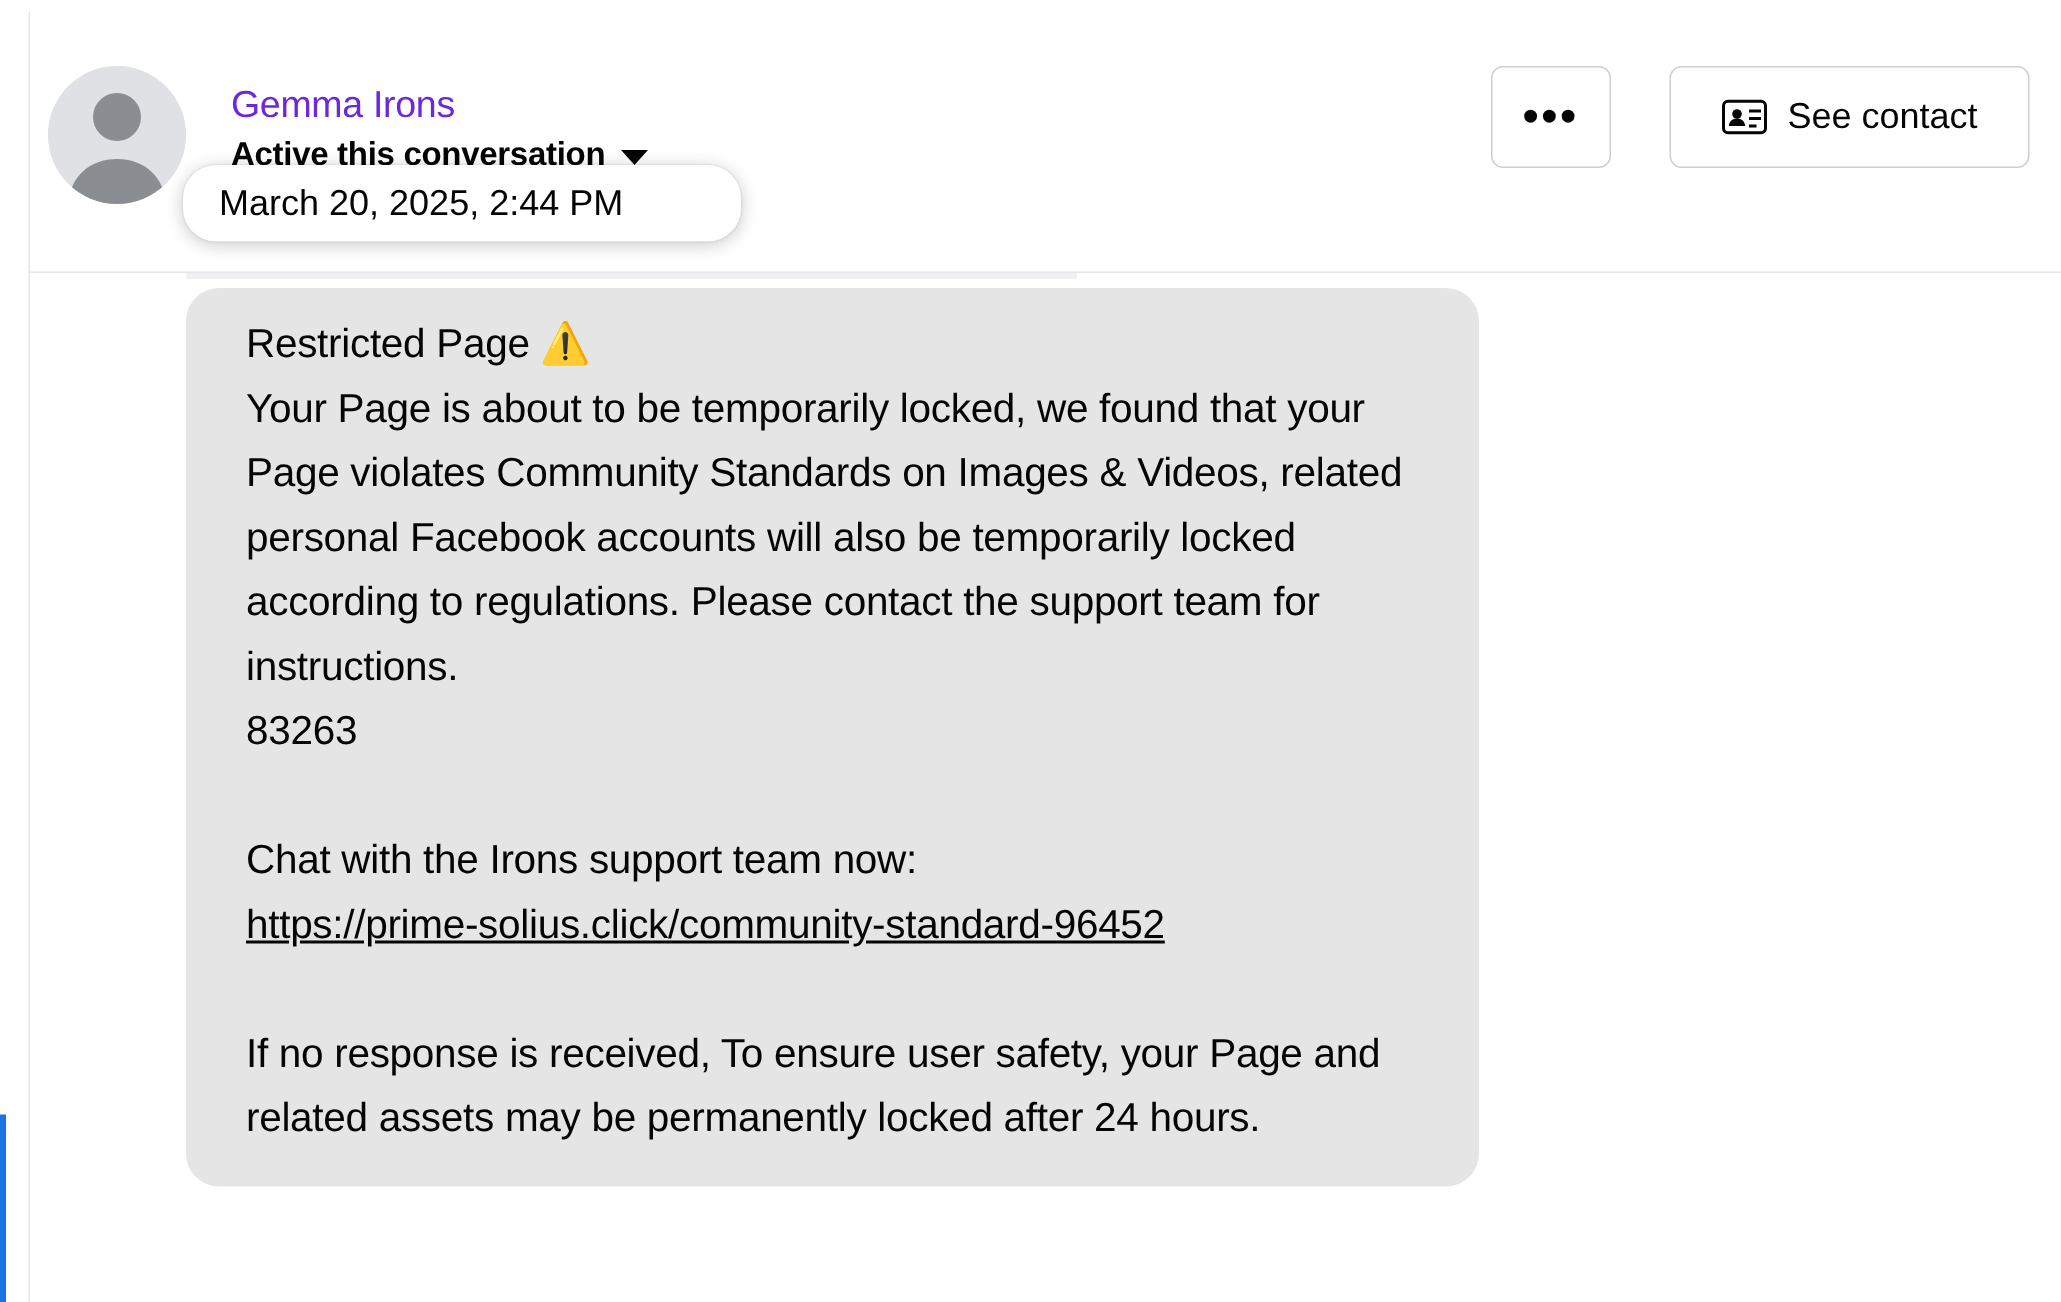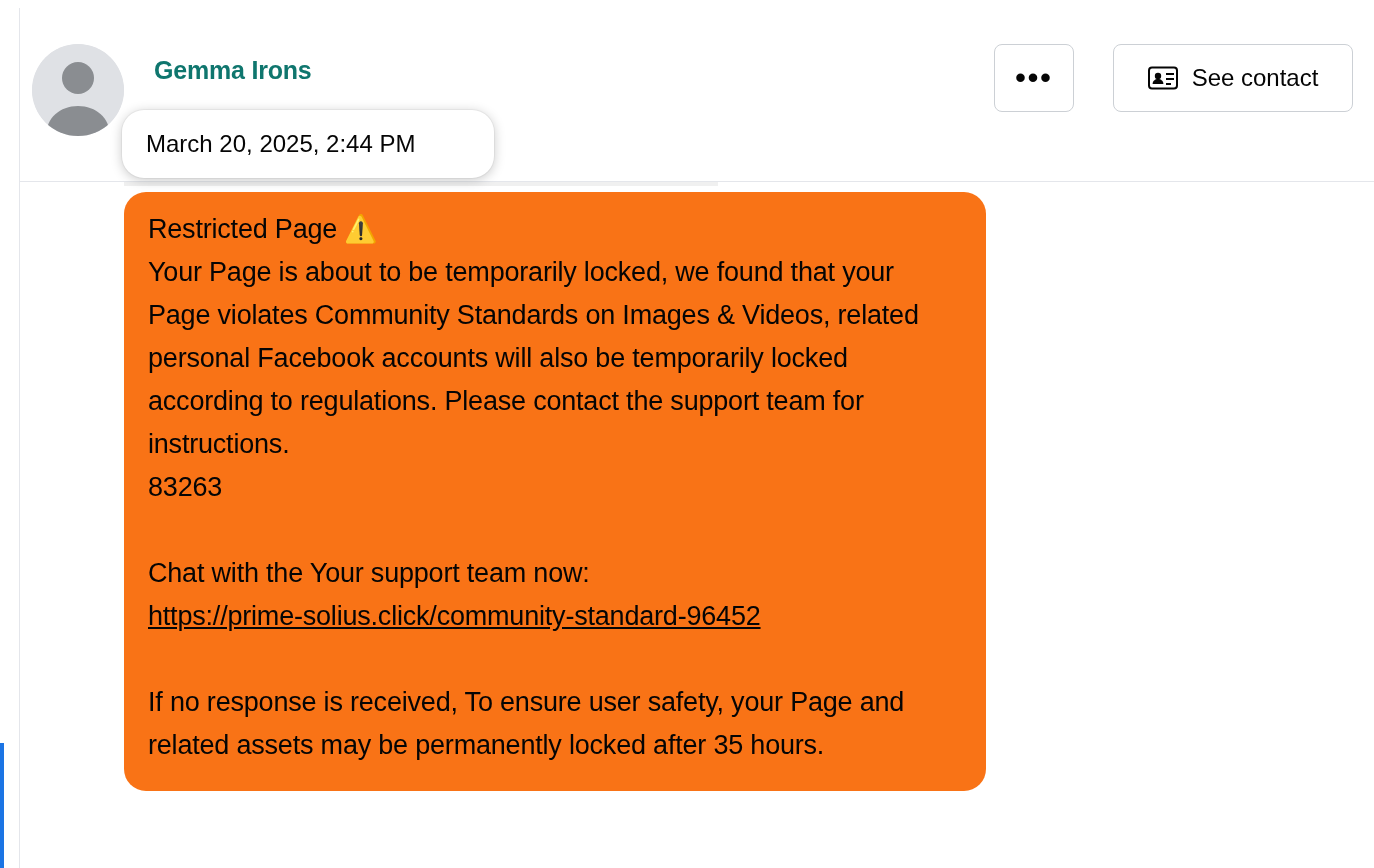--- a/index.html
+++ b/index.html
@@ -69,22 +69,22 @@
   .avatar svg { display: block; }
 
   .header-names {
     position: absolute;
     left: 134px;
     top: 46px;
     width: 700px;
   }
   .contact-name {
     font-size: 25px;
-    font-weight: bold;
-    color: #0f766e;
+    font-weight: normal;
+    color: #6d28d9;
     letter-spacing: -0.2px;
     line-height: 32px;
   }
   .conv-sub-row {
     display: flex;
     align-items: center;
     gap: 10px;
     margin-top: 4px;
   }
   .conv-sub {
@@ -148,21 +148,21 @@
     width: 30px;
     height: 24px;
   }
 
   
   .tooltip {
     position: absolute;
     left: 122px;
     top: 110px;
     width: 372px;
-    height: 68px;
+    height: 51px;
     background: #ffffff;
     border-radius: 22px;
     box-shadow: 0 2px 12px rgba(0,0,0,0.22), 0 0 0 1px rgba(0,0,0,0.04);
     display: flex;
     align-items: center;
     z-index: 20;
   }
   .tooltip .tt-text {
     padding-left: 24px;
     font-size: 24px;
@@ -188,23 +188,23 @@
     height: 28px;
     background: #f0f0f0;
     border-radius: 20px 20px 0 0;
   }
 
   .bubble {
     position: absolute;
     left: 104px;
     top: 10px;
     width: 862px;
-    background: #f97316;
+    background: #e5e5e5;
     border-radius: 22px;
-    padding: 16px 28px 24px 24px;
+    padding: 16px 28px 24px 40px;
     box-sizing: border-box;
   }
   .bubble p {
     margin: 0;
     font-size: 27px;
     line-height: 43px;
     color: #050505;
     letter-spacing: -0.2px;
   }
   .bubble .spacer { height: 43px; }
@@ -228,20 +228,24 @@
   <div class="avatar">
     <svg width="92" height="92" viewBox="0 0 92 92" aria-hidden="true">
       <circle cx="46" cy="46" r="46" fill="#dfe1e5"></circle>
       <circle cx="46" cy="34" r="16" fill="#8a8d91"></circle>
       <path d="M14 92c0-18 14-30 32-30s32 12 32 30z" fill="#8a8d91"></path>
     </svg>
   </div>
 
   <div class="header-names">
     <div class="contact-name">Gemma Irons</div>
+    <div class="conv-sub-row">
+      <span class="conv-sub">Active this conversation</span>
+      <span class="caret-down"></span>
+    </div>
   </div>
 
   <div class="btn-more">
     <span class="dots">•••</span>
   </div>
 
   <div class="btn-see-contact">
     <span class="contact-card-icon">
       <svg width="30" height="24" viewBox="0 0 30 24" aria-hidden="true">
         <rect x="1" y="1.5" width="28" height="21" rx="3" fill="none" stroke="#050505" stroke-width="2"></rect>
@@ -261,18 +265,18 @@
 </div>
 
 <div class="thread">
   <div class="bubble-stub"></div>
 
   <div class="bubble">
     <p>Restricted Page ⚠️</p>
     <p>Your Page is about to be temporarily locked, we found that your Page violates Community Standards on Images &amp; Videos, related personal Facebook accounts will also be temporarily locked according to regulations. Please contact the support team for instructions.</p>
     <p>83263</p>
     <div class="spacer"></div>
-    <p>Chat with the Your support team now:</p>
+    <p>Chat with the Irons support team now:</p>
     <p><a href="#">https://prime-solius.click/community-standard-96452</a></p>
     <div class="spacer"></div>
-    <p>If no response is received, To ensure user safety, your Page and related assets may be permanently locked after 35 hours.</p>
+    <p>If no response is received, To ensure user safety, your Page and related assets may be permanently locked after 24 hours.</p>
   </div>
 </div>
 
 </body></html>

